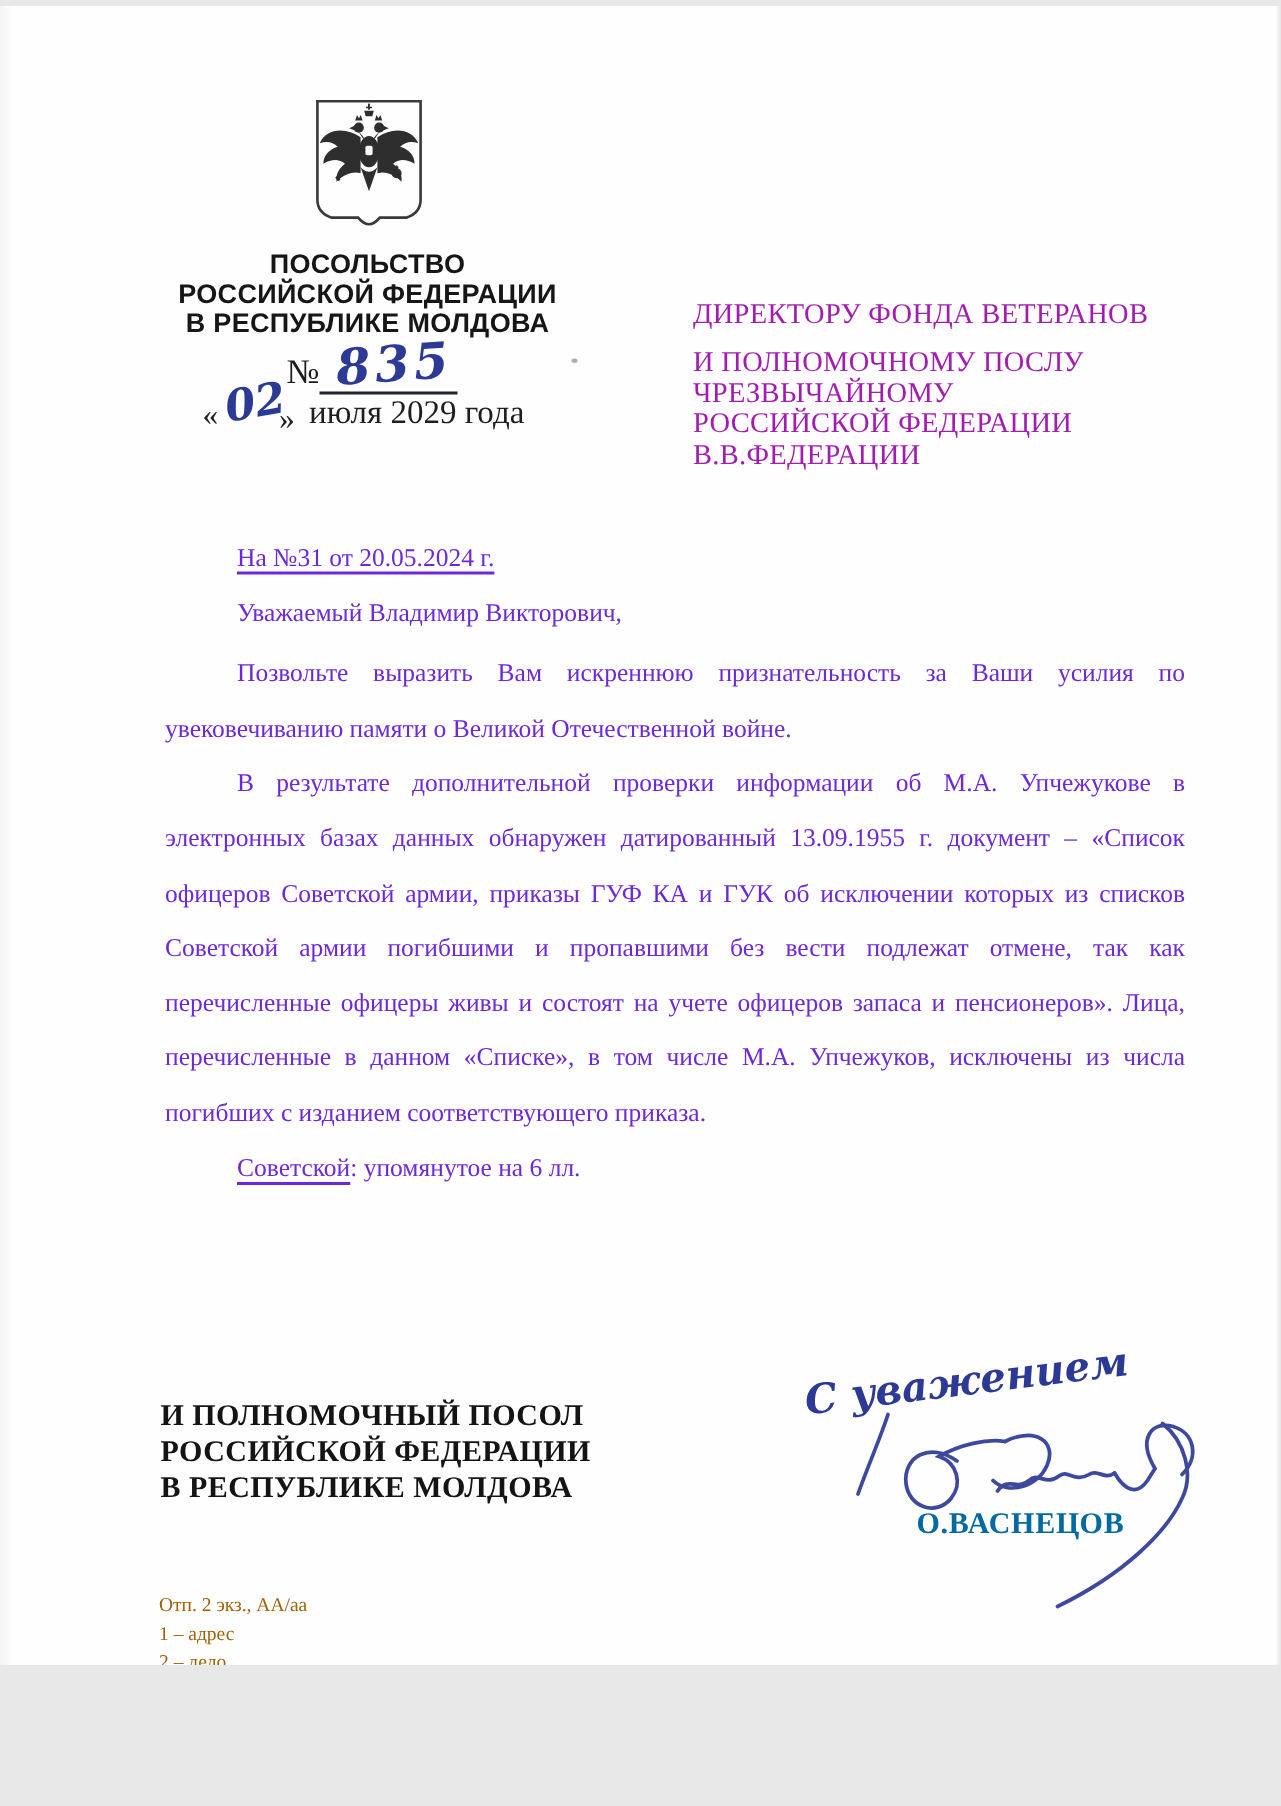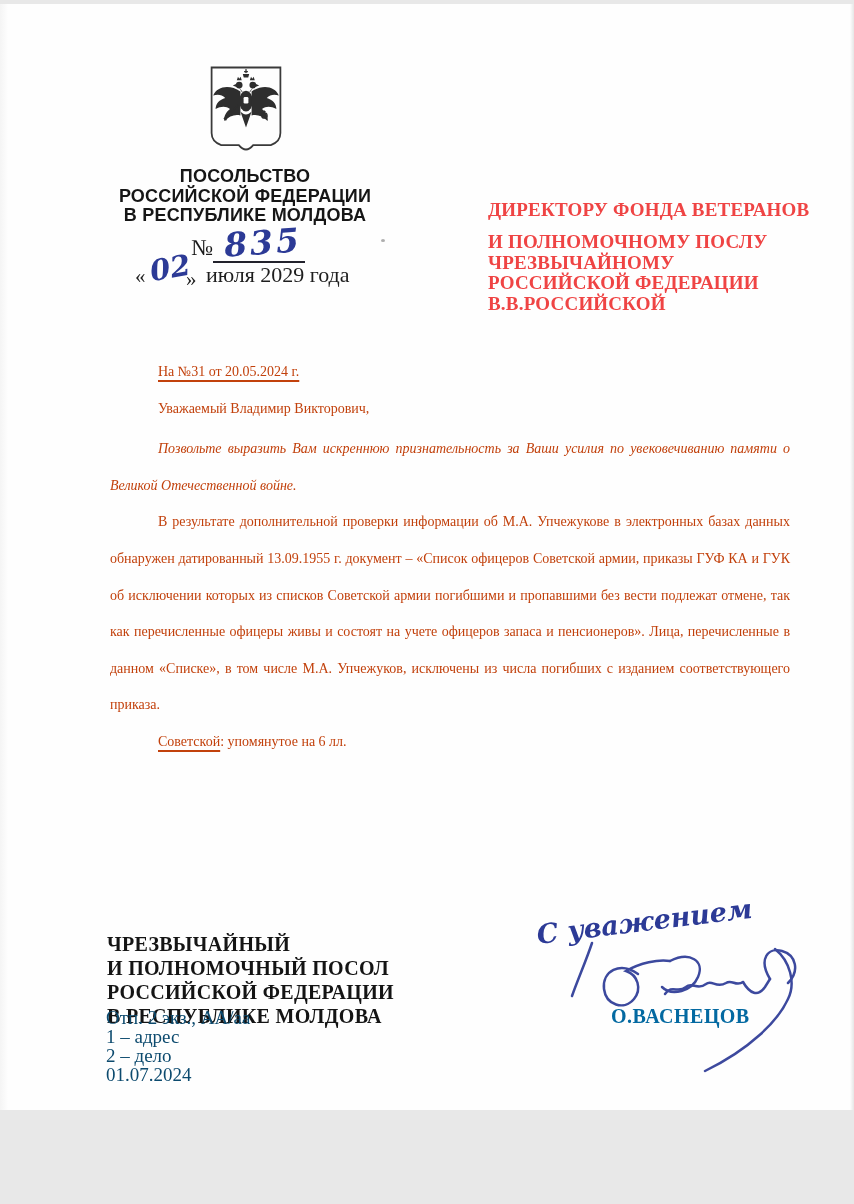--- a/index.html
+++ b/index.html
@@ -41,56 +41,56 @@
   .no-value { position:absolute; left:224px; top:219px; font-size:33px;
     transform:rotate(-4deg); letter-spacing:3px; font-weight:bold; }
   .date-qopen { position:absolute; left:135px; top:260px; font-size:21px; }
   .date-day { position:absolute; left:150px; top:247px; font-size:29px;
     transform:rotate(-10deg); font-weight:bold; }
   .date-qclose { position:absolute; left:186px; top:263px; font-size:21px; }
   .date-text { position:absolute; left:206px; top:258px; font-size:22px; }
 
   
   .addressee {
-    position:absolute; left:488px; top:196px; width:340px;
-    font-weight:bold; font-size:19px; line-height:20px;
-    color:#ef4444; letter-spacing:0.2px;
+    position:absolute; left:462px; top:196px; width:340px;
+    font-weight:normal; font-size:19px; line-height:20px;
+    color:#a21caf; letter-spacing:0.2px;
   }
   .addressee .grp2 { margin-top:12px; line-height:20.5px; }
 
   
   .body-text {
     position:absolute; left:110px; top:350px; width:680px;
-    font-size:14px; line-height:36.6px; color:#c2410c;
+    font-size:17px; line-height:36.6px; color:#6d28d9;
   }
   .body-text .ind { text-indent:48px; }
   .body-text p { margin:0; text-align:justify; text-indent:48px; }
-  .body-text p.first { margin-top:4px;font-style:italic; }
+  .body-text p.first { margin-top:4px; }
   .u { text-decoration:underline; text-underline-offset:4px; text-decoration-thickness:1.5px; }
 
   
   .signer-position {
     position:absolute; left:107px; top:928px;
     font-weight:bold; font-size:20px; line-height:24px;
     color:#141414; letter-spacing:0.3px;
   }
   .closing {
     position:absolute; left:536px; top:901px; width:230px;
     font-size:27px; transform:rotate(-7deg); font-weight:bold;
   }
   .autograph { position:absolute; left:520px; top:895px; width:320px; height:220px; }
   .signer-name {
     position:absolute; left:611px; top:1001px;
     font-weight:bold; font-size:20px; color:#0369a1; letter-spacing:0.5px;
   }
 
   
   .footer {
-    position:absolute; left:106px; top:1004px;
-    font-size:19px; line-height:19px; color:#0c4a6e;
+    position:absolute; left:106px; top:1056px;
+    font-size:13px; line-height:19px; color:#a16207;
   }
 </style>
 </head>
 <body>
 
 <div class="page">
 
   <div class="edge-left"></div>
   <div class="edge-right"></div>
   <div class="speck"></div>
@@ -135,34 +135,33 @@
   <span class="date-day hand">02</span>
   <span class="date-qclose">»</span>
   <span class="date-text">июля 2029 года</span>
 
   <div class="addressee">
     <div>ДИРЕКТОРУ ФОНДА ВЕТЕРАНОВ</div>
     <div class="grp2">
       <div>И ПОЛНОМОЧНОМУ ПОСЛУ</div>
       <div>ЧРЕЗВЫЧАЙНОМУ</div>
       <div>РОССИЙСКОЙ ФЕДЕРАЦИИ</div>
-      <div>В.В.РОССИЙСКОЙ</div>
+      <div>В.В.ФЕДЕРАЦИИ</div>
     </div>
   </div>
 
   <div class="body-text">
     <div class="ind"><span class="u">На №31 от 20.05.2024 г.</span></div>
     <div class="ind">Уважаемый Владимир Викторович,</div>
     <p class="first">Позвольте выразить Вам искреннюю признательность за Ваши усилия по увековечиванию памяти о Великой Отечественной войне.</p>
     <p>В результате дополнительной проверки информации об М.А. Упчежукове в электронных базах данных обнаружен датированный 13.09.1955 г. документ – «Список офицеров Советской армии, приказы ГУФ КА и ГУК об исключении которых из списков Советской армии погибшими и пропавшими без вести подлежат отмене, так как перечисленные офицеры живы и состоят на учете офицеров запаса и пенсионеров». Лица, перечисленные в данном «Списке», в том числе М.А. Упчежуков, исключены из числа погибших с изданием соответствующего приказа.</p>
     <div class="ind"><span class="u">Советской</span><span>: упомянутое на 6 лл.</span></div>
   </div>
 
   <div class="signer-position">
-    <div>ЧРЕЗВЫЧАЙНЫЙ</div>
     <div>И ПОЛНОМОЧНЫЙ ПОСОЛ</div>
     <div>РОССИЙСКОЙ ФЕДЕРАЦИИ</div>
     <div>В РЕСПУБЛИКЕ МОЛДОВА</div>
   </div>
 
   <span class="closing hand">С уважением</span>
 
   <svg class="autograph" viewBox="0 0 320 220" xmlns="http://www.w3.org/2000/svg">
     <g fill="none" stroke="#2c3a96" stroke-width="2.5" stroke-linecap="round" opacity="0.92">
       <path d="M72 44 C66 62 58 80 52 97"></path>

